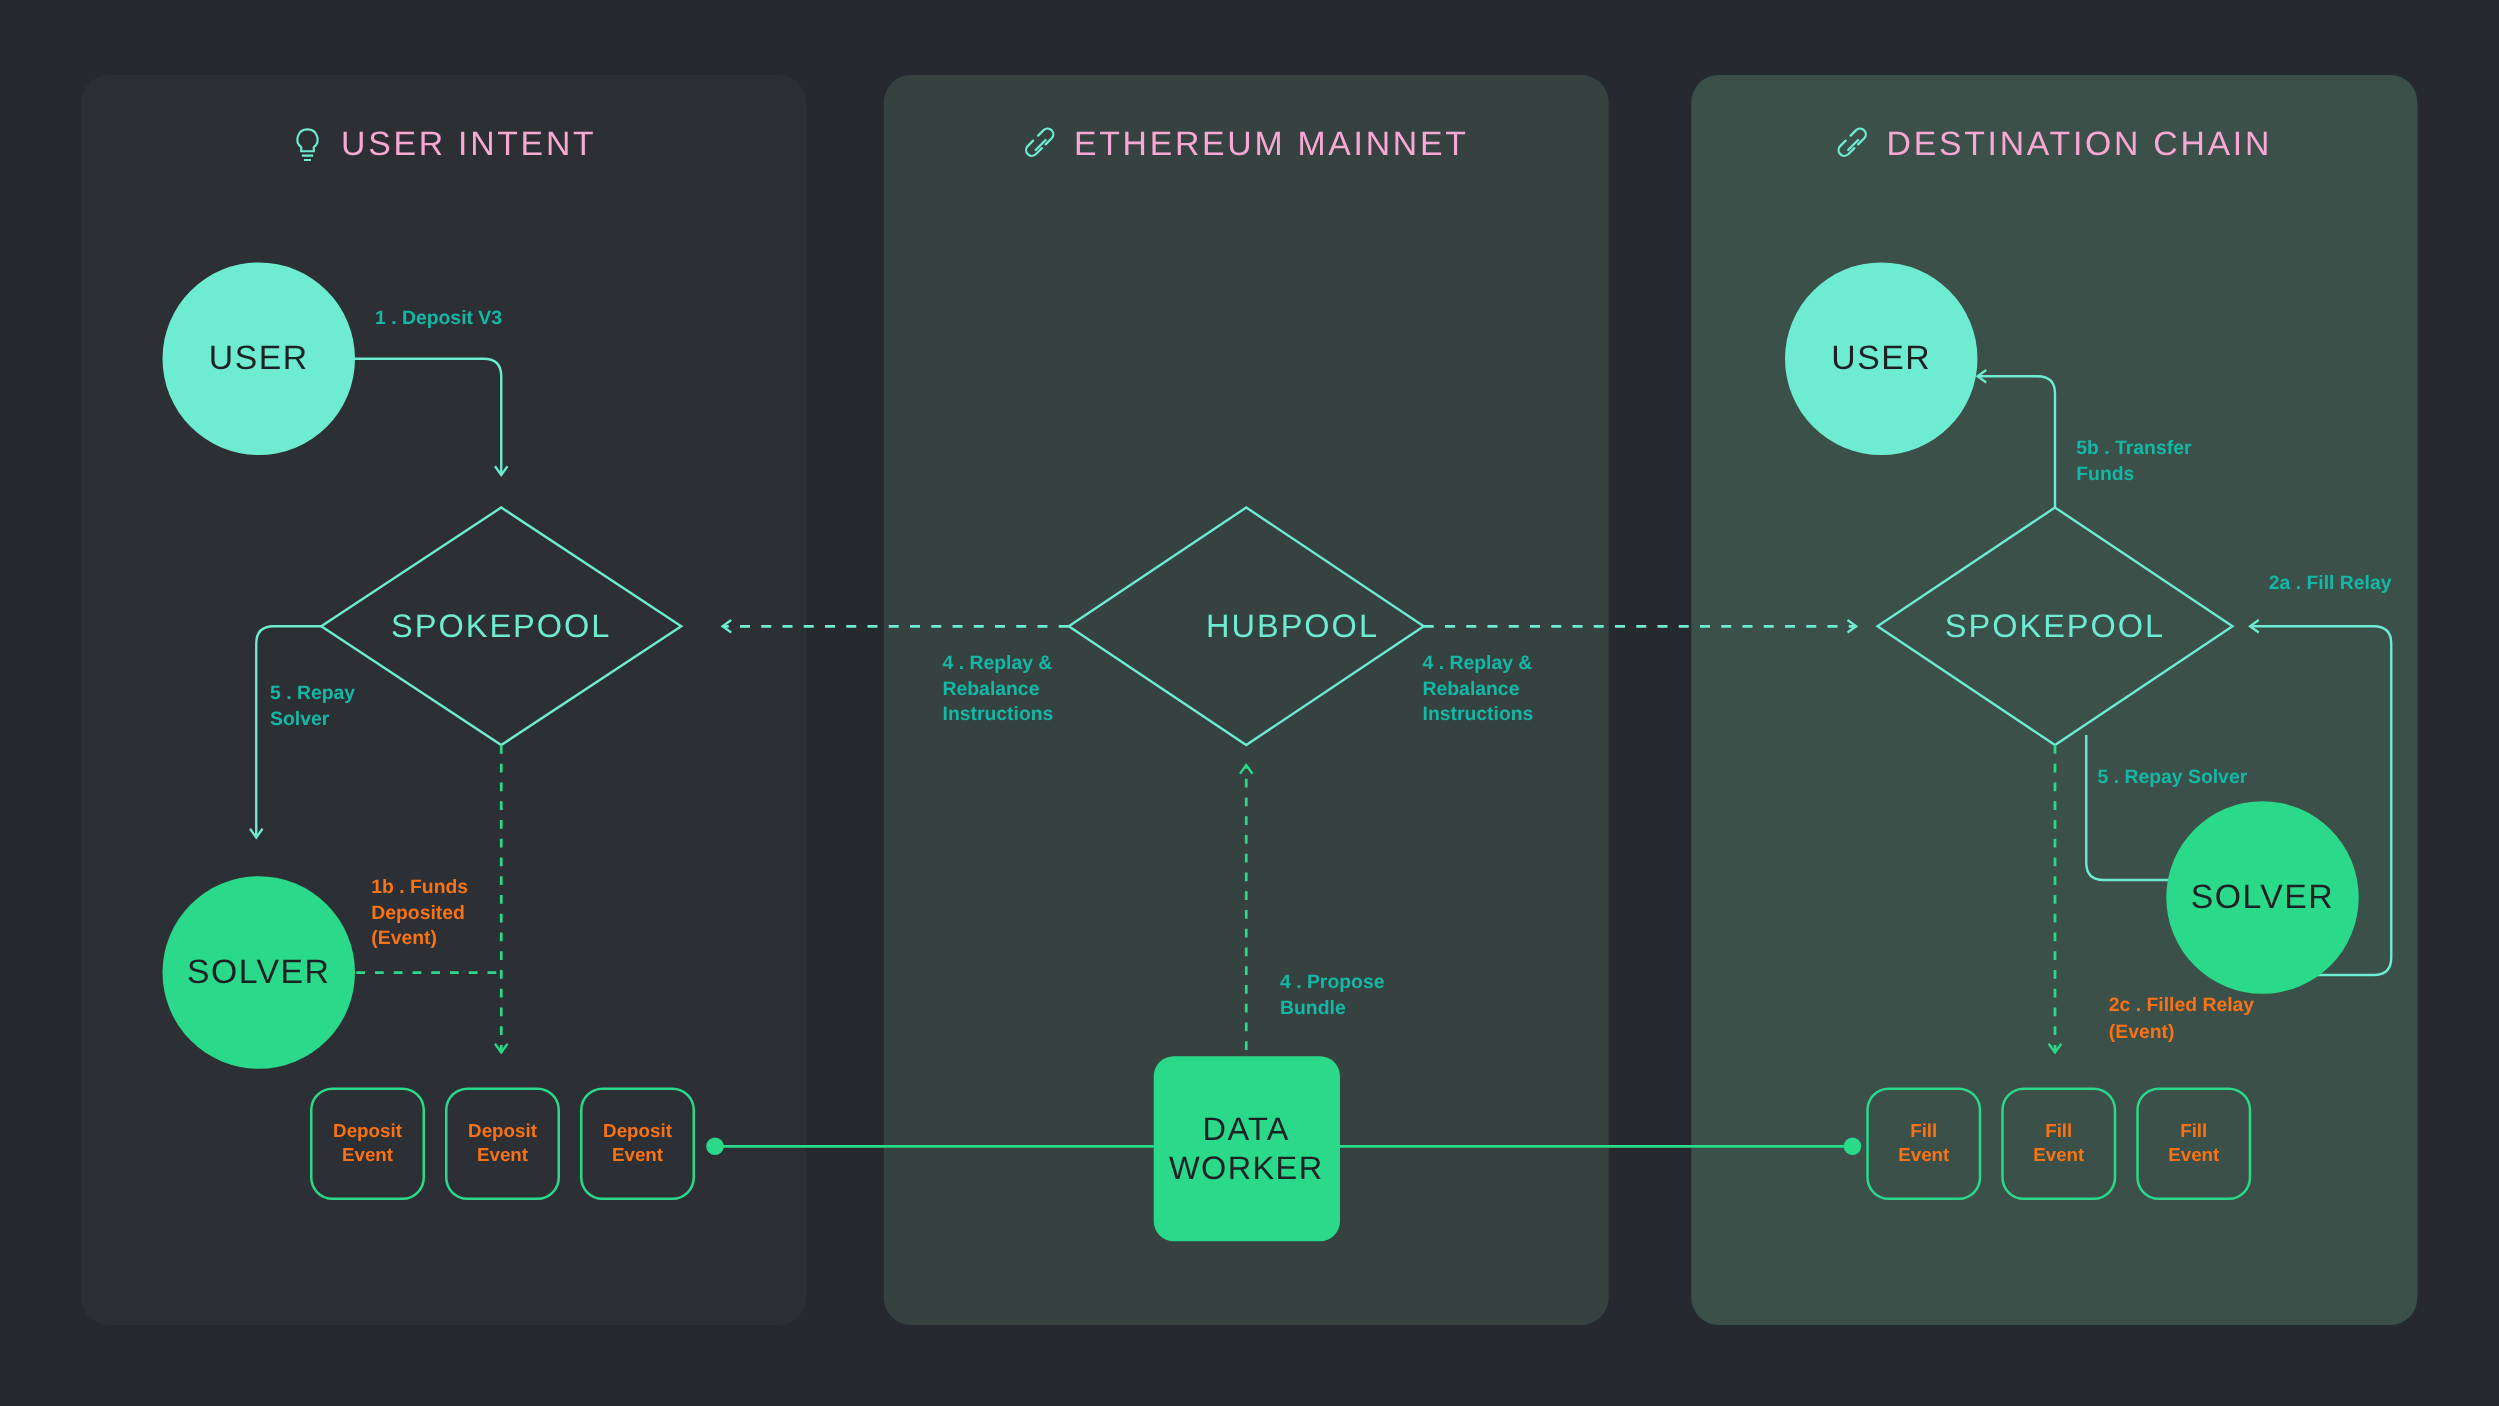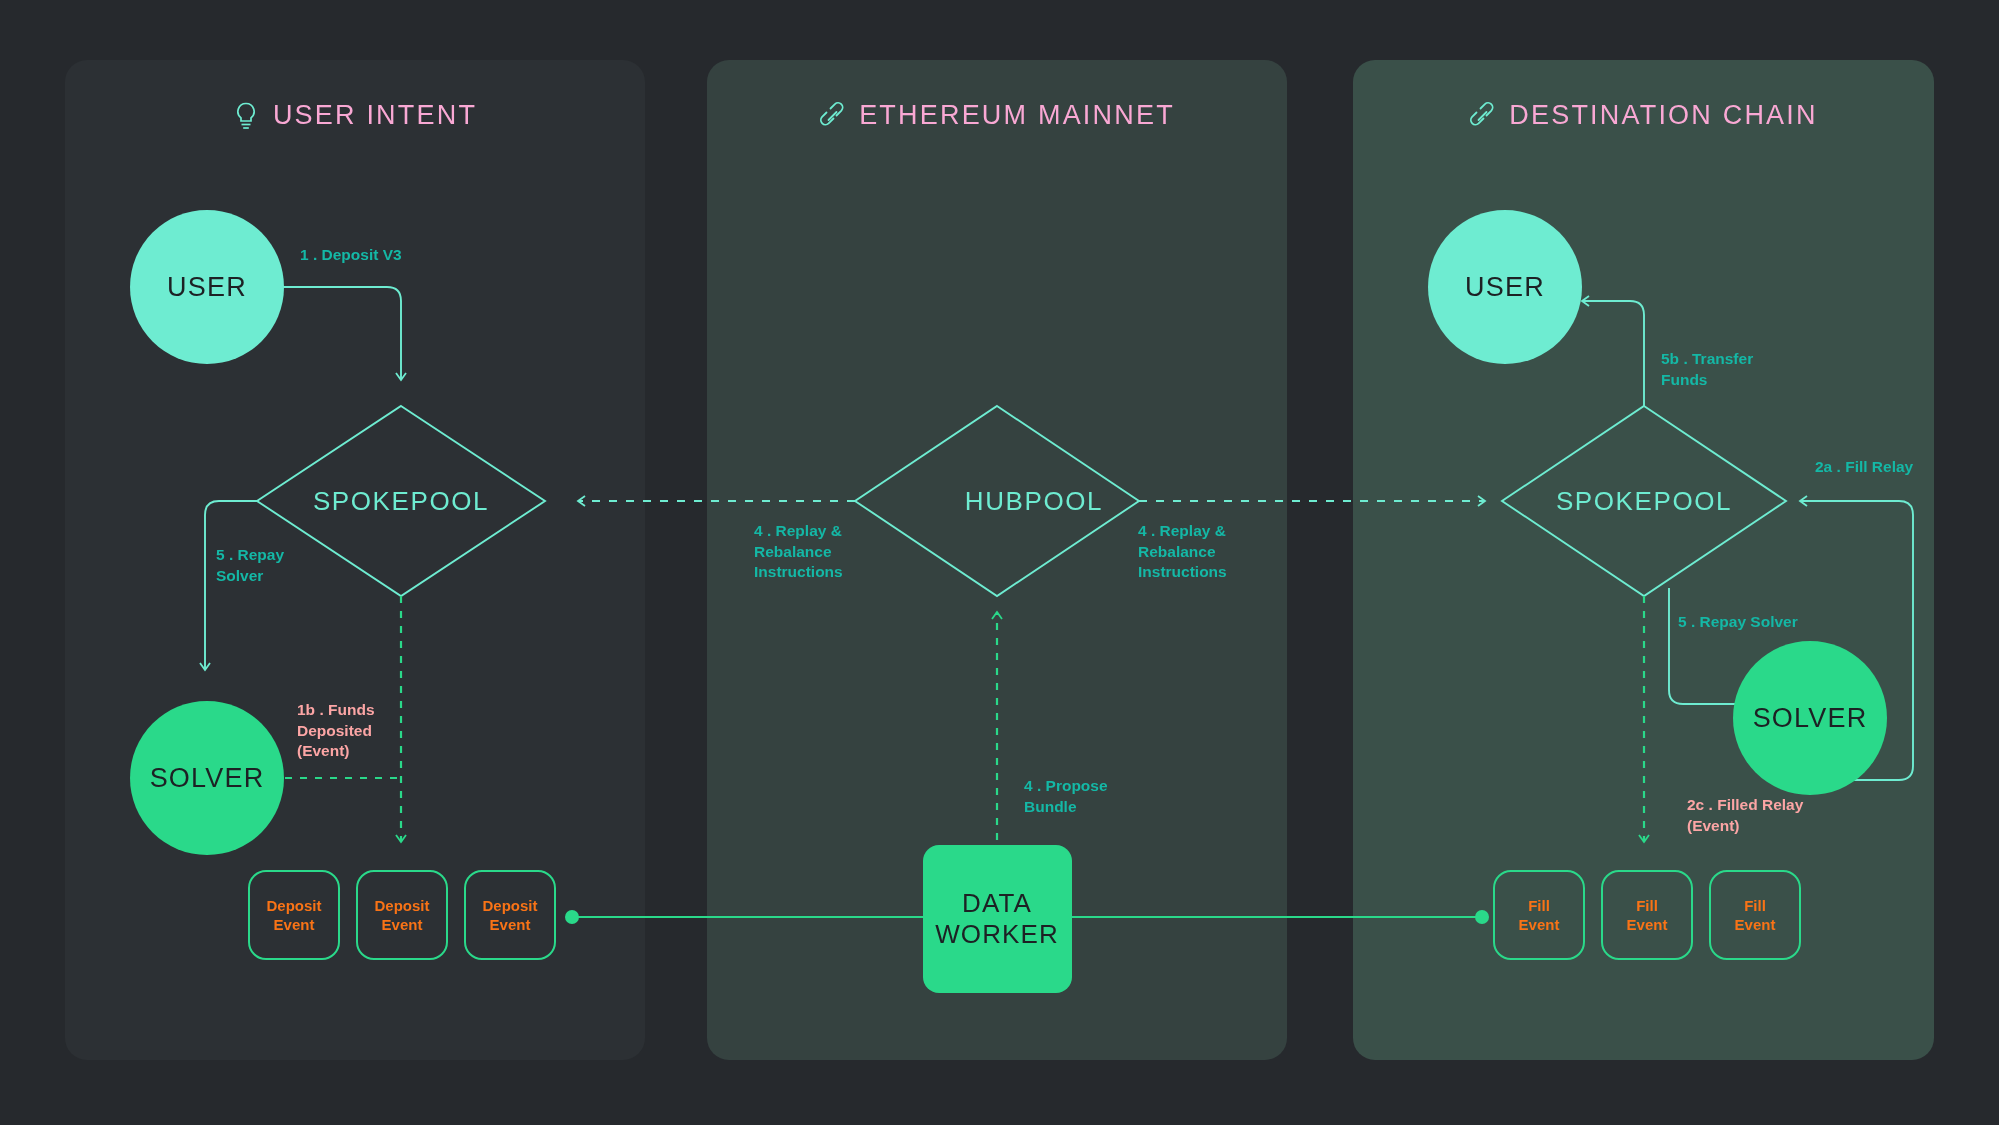--- a/index.html
+++ b/index.html
@@ -22,21 +22,21 @@
               white-space:nowrap;transform:translate(-50%,-50%);}
   .box-lbl{position:absolute;font-size:15px;line-height:1.28;font-weight:bold;
            color:#f97316;text-align:center;transform:translate(-50%,-50%);
            white-space:pre-line;}
   .dw-lbl{position:absolute;color:#1d2124;font-size:26px;line-height:1.18;
           letter-spacing:1.1px;text-align:center;transform:translate(-50%,-50%);
           white-space:pre-line;}
   .ann{position:absolute;font-size:15.5px;line-height:1.33;font-weight:bold;
        white-space:pre-line;}
   .ann.mint{color:#14b8a6;}
-  .ann.green{color:#fca5a5;}
+  .ann.green{color:#f97316;}
 </style>
 </head>
 <body>
 
 <div id="stage">
 
   <div class="panel" id="panel-user">
     <div class="panel-head">
       <svg class="head-icon" viewBox="0 0 26 30">
         <path d="M13 2.5a8 8 0 0 0-5 14.3v3.2h10v-3.2A8 8 0 0 0 13 2.5z" fill="none" stroke="#6eecd1" stroke-width="1.7"></path>

